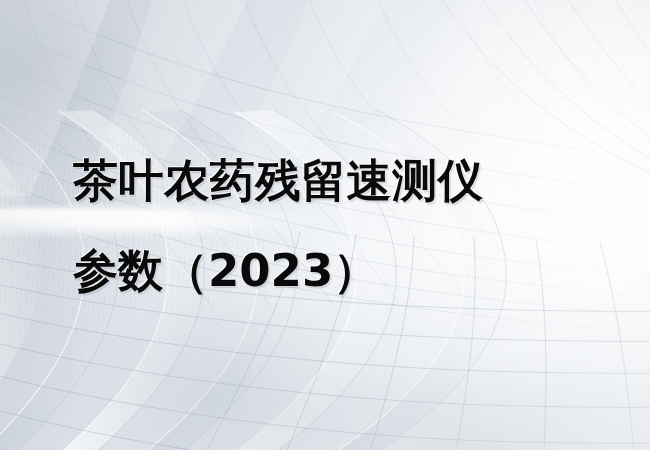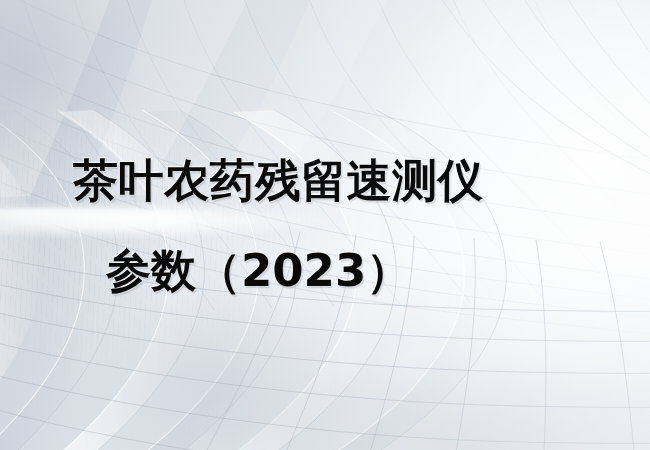--- a/index.html
+++ b/index.html
@@ -126,21 +126,20 @@
     line-height: 90px;
     letter-spacing: 0.6px;
     white-space: nowrap;
     text-shadow:
       -1px -1px 0 rgba(255,255,255,0.72),
        1px  1px 0 rgba(255,255,255,0.30),
        1.5px 1.5px 1.2px rgba(90,98,110,0.24);
   }
   #title-line-2 {
     letter-spacing: 0px;
-    margin-left: 33px;
   }
 </style>
 </head>
 <body>
 
 <div id="banner">
 
   <div class="bg-layer" id="bg-base"></div>
   <div class="bg-layer" id="bg-glow-right"></div>
 

